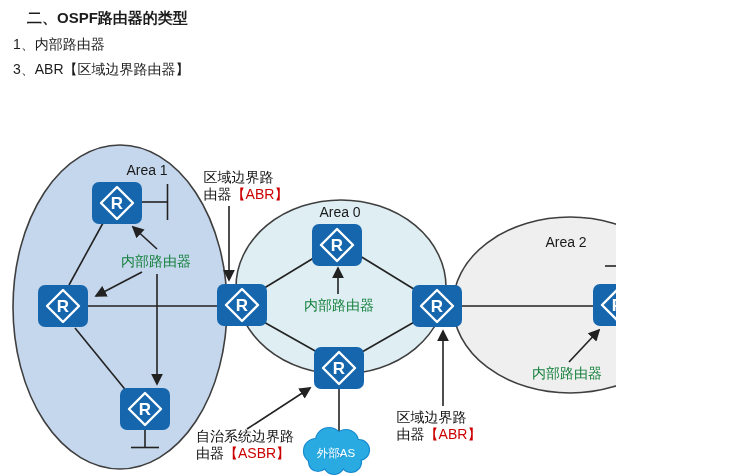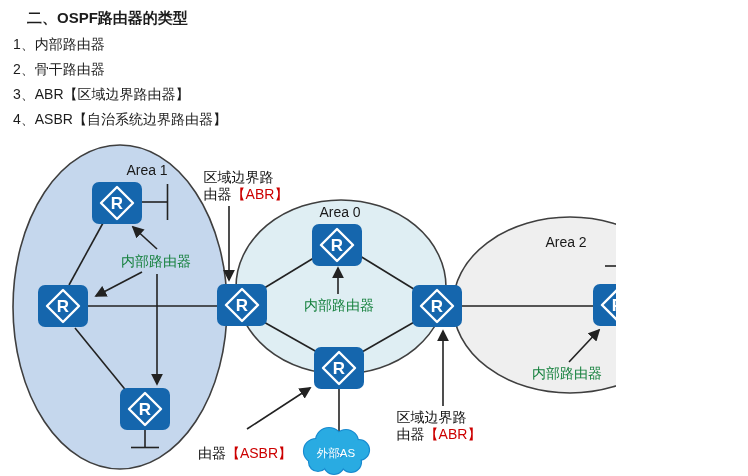--- a/index.html
+++ b/index.html
@@ -74,23 +74,21 @@
   }
 </style>
 </head>
 <body>
 
 <div class="page">
 
   <div class="header">
     <div class="title">二、OSPF路由器的类型</div>
     <div class="item">1、内部路由器</div>
-    <div class="item">2、骨干路由器</div>
     <div class="item">3、ABR【区域边界路由器】</div>
-    <div class="item">4、ASBR【自治系统边界路由器】</div>
   </div>
 
   <svg class="diagram-svg" width="748" height="476" viewBox="0 0 748 476">
     <defs>
       <marker id="arr" viewBox="0 0 10 10" refX="8.5" refY="5" markerWidth="7.5" markerHeight="7.5" orient="auto-start-reverse">
         <path d="M0,0 L10,5 L0,10 z" fill="#222222"></path>
       </marker>
     </defs>
 
     <ellipse class="area" cx="120" cy="307" rx="107" ry="162" fill="#c5d7ed"></ellipse>
@@ -211,21 +209,21 @@
   <div class="center-label" style="left:156px; top:262px;">内部路由器</div>
   <div class="center-label" style="left:339px; top:306px;">内部路由器</div>
   <div class="center-label" style="left:567px; top:374px;">内部路由器</div>
 
   <div class="lbl" style="left:246px; top:169px;">
     <span>区域边界路</span><br>
     <span>由器</span><span class="red">【ABR】</span>
   </div>
 
   <div class="lbl" style="left:245px; top:428px;">
-    <br>
+    <span>自治系统边界路</span><br>
     <span>由器</span><span class="red">【ASBR】</span>
   </div>
 
   <div class="lbl" style="left:439px; top:409px;">
     <span>区域边界路</span><br>
     <span>由器</span><span class="red">【ABR】</span>
   </div>
 
   <div class="cloud-label" style="left:336px; top:453px;">外部AS</div>
 

